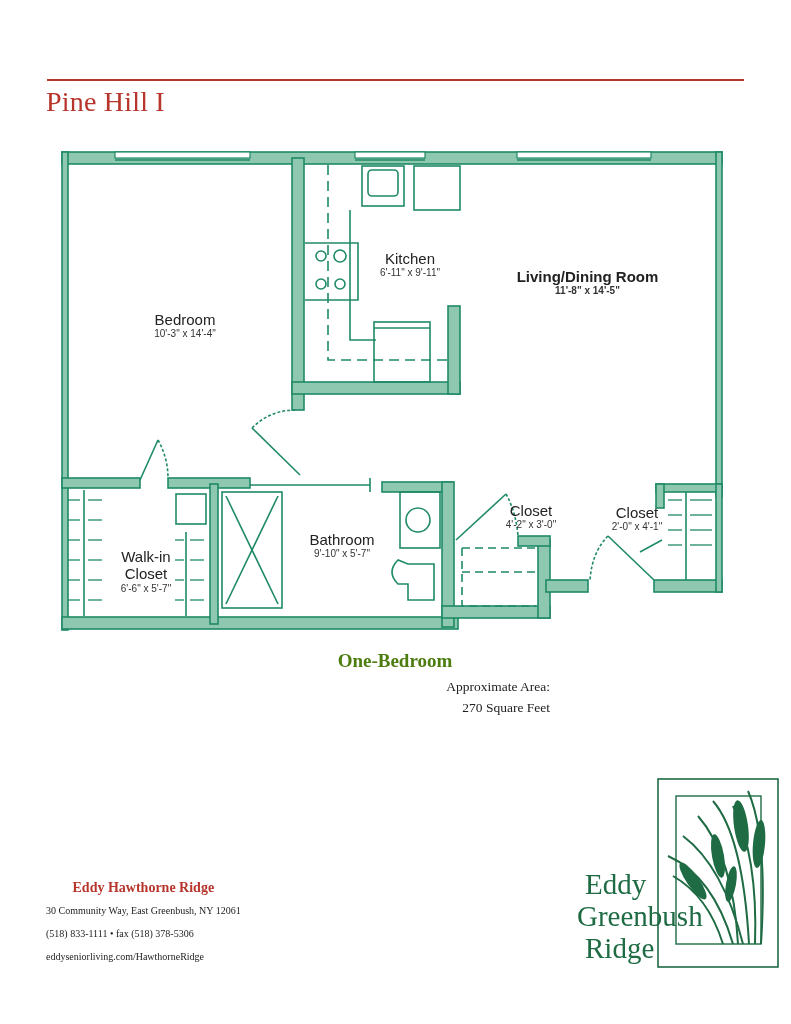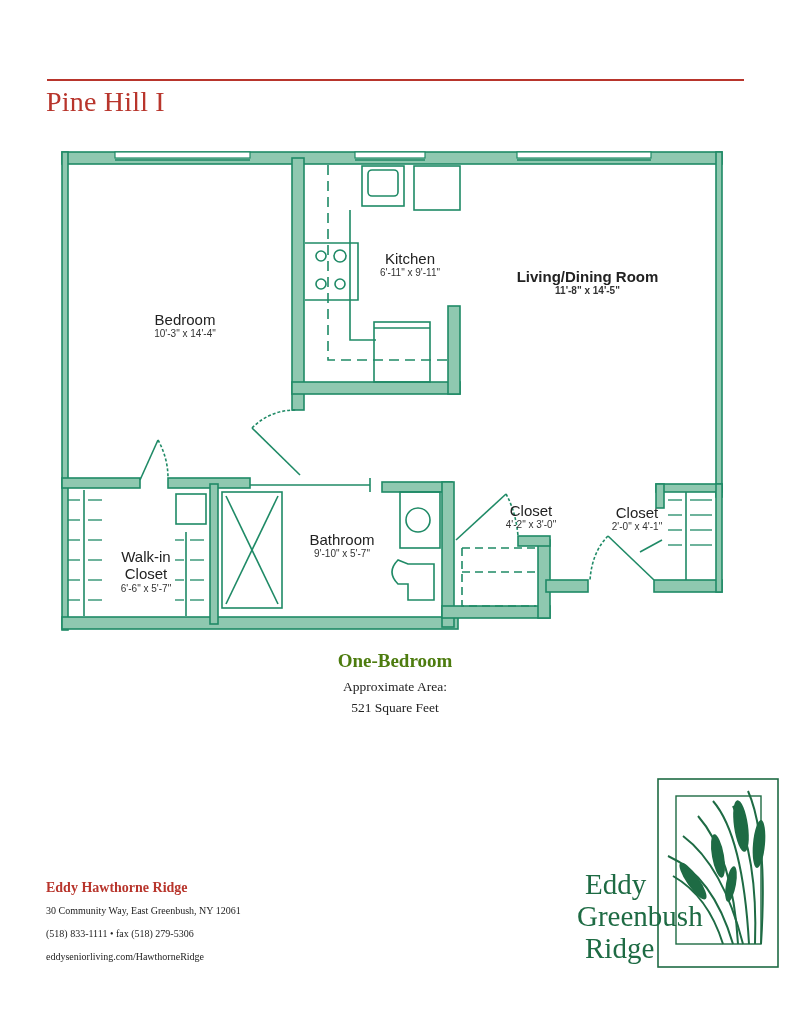--- a/index.html
+++ b/index.html
@@ -5,23 +5,23 @@
   html, body { margin: 0; padding: 0; background: #ffffff; }
   body { width: 791px; height: 1024px; position: relative; overflow: hidden; font-family: "Liberation Serif", serif; }
   .top-rule { position: absolute; left: 47px; top: 79px; width: 697px; height: 2px; background: #b8352c; }
   .title { position: absolute; left: 46px; top: 86px; font-family: "Liberation Serif", serif; font-size: 28px; color: #b8352c; letter-spacing: 0.2px; }
   .plan { position: absolute; left: 0; top: 0; }
   .room-label { position: absolute; font-family: "Liberation Sans", sans-serif; color: #222; text-align: center; line-height: 1.15; }
   .room-label .name { font-size: 15px; display: block; }
   .room-label .dim { font-size: 10px; display: block; color: #333; }
   .caption { position: absolute; left: 240px; width: 310px; top: 650px; text-align: center; }
   .caption .type { font-family: "Liberation Serif", serif; font-weight: bold; font-size: 19px; color: #4d7c0f; display: block; margin-bottom: 4px; }
-  .caption .line { font-family: "Liberation Serif", serif; font-size: 13.5px; color: #222; display: block; line-height: 21px; }
+  .caption .line { font-family: "Liberation Serif", serif; font-size: 13.5px; color: #222; display: block; line-height: 21px; text-align: right; }
   .contact { position: absolute; left: 46px; top: 877px; font-family: "Liberation Serif", serif; }
-  .contact .org { color: #b8352c; font-weight: bold; font-size: 14px; display: block; line-height: 22px; }
+  .contact .org { color: #b8352c; font-weight: bold; font-size: 14px; display: block; line-height: 22px; text-align: center; }
   .contact .line { color: #222; font-size: 10px; display: block; line-height: 23px; }
   .logo { position: absolute; left: 538px; top: 776px; width: 210px; height: 195px; margin-left: 35px; }
   .logo-text { position: absolute; font-family: "Liberation Serif", serif; color: #1e6b44; font-size: 29px; line-height: 30px; }
 </style>
 </head>
 <body>
 
 <div class="top-rule"></div>
 <div class="title">Pine Hill I</div>
 
@@ -175,27 +175,27 @@
   <span class="dim">4'-2" x 3'-0"</span>
 </div>
 <div class="room-label" style="left:598px; top:504px; width:78px;">
   <span class="name">Closet</span>
   <span class="dim">2'-0" x 4'-1"</span>
 </div>
 
 <div class="caption">
   <span class="type">One-Bedroom</span>
   <span class="line">Approximate Area:</span>
-  <span class="line">521 Square Feet</span>
+  <span class="line">270 Square Feet</span>
 </div>
 
 <div class="contact">
   <span class="org">Eddy Hawthorne Ridge</span>
   <span class="line">30 Community Way, East Greenbush, NY 12061</span>
-  <span class="line">(518) 833-1111 • fax (518) 279-5306</span>
+  <span class="line">(518) 833-1111 • fax (518) 378-5306</span>
   <span class="line">eddyseniorliving.com/HawthorneRidge</span>
 </div>
 
 <div class="logo">
   <svg width="210" height="195" viewBox="0 0 210 195" xmlns="http://www.w3.org/2000/svg">
     <rect x="85" y="3" width="120" height="188" fill="none" stroke="#1e6b44" stroke-width="1.6"></rect>
     <rect x="103" y="20" width="85" height="148" fill="none" stroke="#1e6b44" stroke-width="1.4"></rect>
     <g fill="#1e6b44">
       <ellipse cx="120" cy="105" rx="6" ry="22" transform="rotate(-35 120 105)"></ellipse>
       <ellipse cx="145" cy="80" rx="6" ry="22" transform="rotate(-10 145 80)"></ellipse>

